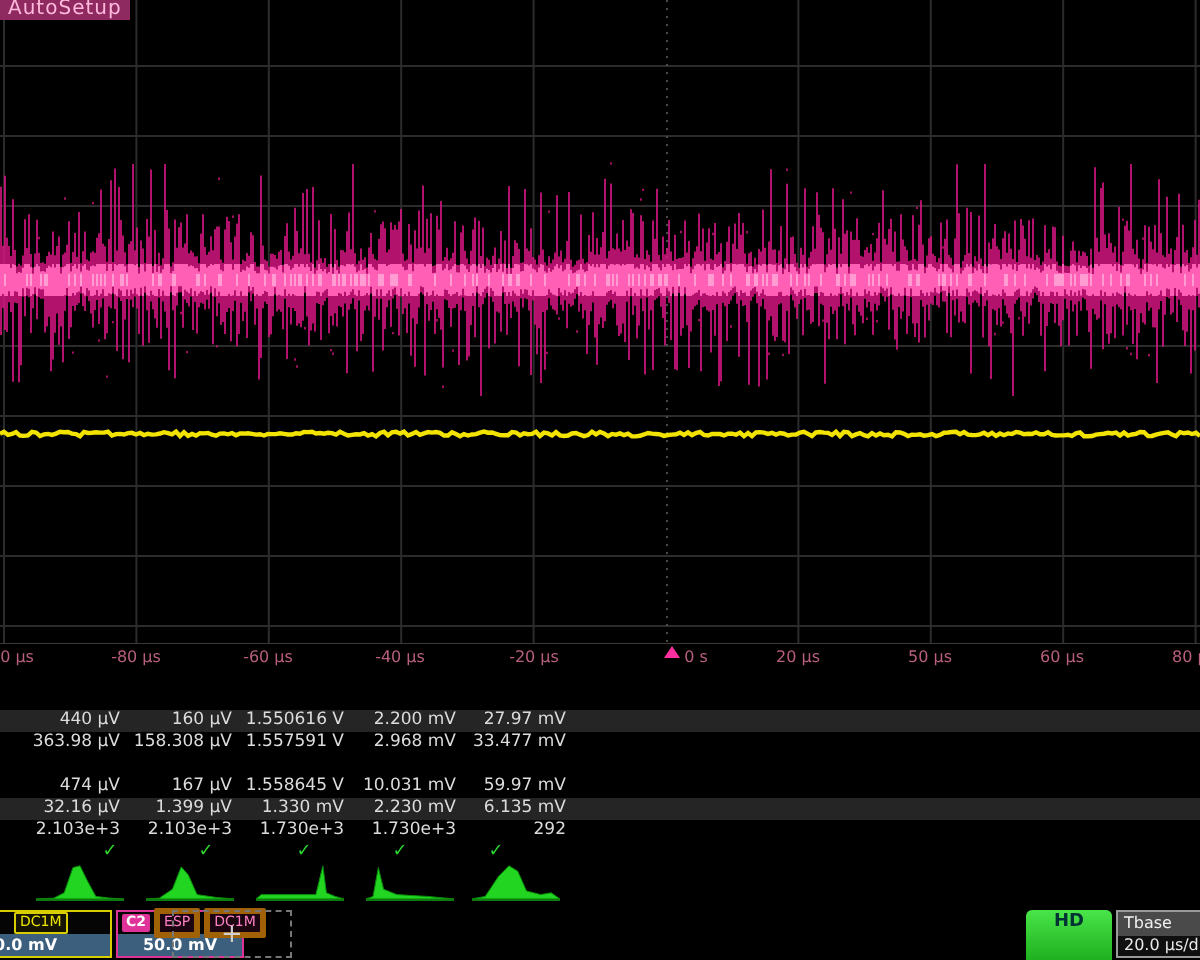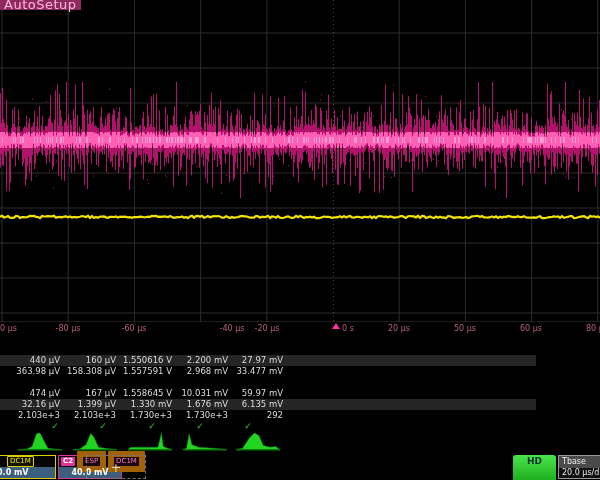--- a/index.html
+++ b/index.html
@@ -6,60 +6,60 @@
   html,body { background:#1a1a1a; }
   .screen {
     position: relative; width: 600px; height: 480px;
     background: #000; overflow: hidden;
     font-family: "DejaVu Sans", "Liberation Sans", sans-serif;
   }
   
   .grid-area { position:absolute; left:0; top:0; width:600px; height:322px; }
   .annotation {
     position:absolute; left:0; top:0; z-index:5;
-    font-size:13px; line-height:10px; padding:0 4px;
+    font-size:10px; line-height:10px; padding:0 4px;
     color:#ffb9dc; background:#8f2a60; letter-spacing:0.5px;
   }
   .xlabel-row { position:absolute; left:0; top:322px; width:600px; height:18px; }
   .xlabel {
     position:absolute; top:2px; transform:translateX(-50%);
     font-size:8px; color:#b85f7d; white-space:nowrap;
   }
   .trig-marker {
     position:absolute; top:1px; width:0; height:0;
     border-left:4px solid transparent; border-right:4px solid transparent;
     border-bottom:6px solid #ff2f9f; transform:translateX(-50%);
   }
   
   .table-area { position:absolute; left:0; top:341px; width:600px; height:91px; font-size:8.5px; }
   .tbl-header { position:absolute; top:2px; left:0; width:600px; height:11px; }
   .hdr { position:absolute; transform:translateX(-50%); color:#bdbdbd; white-space:nowrap; }
   .hdr.dim { color:#4f4f4f; }
-  .tbl-row { position:absolute; left:0; width:536px; height:11px;text-decoration:underline; }
+  .tbl-row { position:absolute; left:0; width:600px; height:11px;text-decoration:underline; }
   .tbl-row.striped { background:#252525; }
   .cell {
     position:absolute; width:60px; text-align:right; color:#dcdcdc;
     font-size:8.5px; line-height:11px; white-space:nowrap;
   }
   .check { position:absolute; transform:translateX(-50%); color:#2ed32e; font-size:9px; line-height:10px; }
   
   .histicon-row { position:absolute; left:0; top:430px; width:600px; height:24px; }
   .histicon { position:absolute; top:1px; }
   
   .bottom-bar { position:absolute; left:0; top:454px; width:600px; height:26px; background:#000; }
   .desc-box { position:absolute; top:1px; height:24px; border-width:1px; border-style:solid; background:#050505; }
   .desc-top { height:11px; display:flex; align-items:center; gap:2px; padding:0 2px; }
   .desc-val { height:11px; background:#3c5f7e; color:#fff; font-size:8px; line-height:11px;
               text-align:center; font-weight:bold; white-space:nowrap; overflow:hidden; }
   .badge { font-size:7px; line-height:9px; padding:0 2px; white-space:nowrap; border-radius:1px; }
   .c1-box { left:-36px; width:92px; border-color:#d8ce00; }
   .c1-badge { border:1px solid #d8ce00; color:#efe600; background:#141400; }
   .c2-box { left:58px; width:64px; border-color:#e0339a; }
   .c2-chan { background:#e0339a; color:#fff; font-weight:bold; }
-  .c2-badge { border:6px solid #a16207; color:#ff7fc4; background:#1a0511; }
+  .c2-badge { border:3px solid #a16207; color:#ff7fc4; background:#1a0511; }
   .add-box {
     position:absolute; left:86px; top:1px; width:60px; height:24px;
     border:1px dashed #777; color:#cfcfcf; font-size:13px;
     display:flex; align-items:center; justify-content:center;
   }
   .hd-wrap { position:absolute; left:513px; top:1px; width:43px; height:24px; }
   .hd-badge {
     height:30px; background:linear-gradient(#49e549,#17a517); border-radius:3px;
     color:#033; font-weight:bold; font-size:9px; line-height:13px; text-align:center;
   }
@@ -1515,21 +1515,21 @@
         <polyline points="0,216.82144325375558 2,215.90132741872222 4,217.47041615135967 6,216.96615575086327 8,216.07783031761647 10,217.7826596453786 12,217.91955639384688 14,217.68158836197108 16,215.93431889470668 18,216.23379251565785 20,217.98215015847236 22,217.20140407364815 24,216.99019277375191 26,217.454477080144 28,216.81306599918753 30,215.92885396033526 32,216.11270574536175 34,215.9795972796157 36,216.7998011836782 38,217.0158088583499 40,218.14371586944907 42,215.93805631436408 44,216.49179440755398 46,216.39873751047998 48,216.1266567889601 50,216.29881424773484 52,216.32321553695948 54,215.819818723388 56,217.75750079527498 58,217.0505778811872 60,216.94248678740115 62,217.25452249124646 64,216.5290694328025 66,216.42175071574746 68,217.2351684069261 70,216.46192572750152 72,217.5033791059628 74,216.86473595686257 76,217.30047833397984 78,217.21236419826747 80,216.75931617841124 82,216.07942767143248 84,216.53373647592963 86,217.1474301369861 88,215.81647080797703 90,218.03371293675156 92,216.10306825768203 94,217.9760995240882 96,216.97341654598713 98,217.75853113289924 100,216.56234231553972 102,216.7040651448071 104,216.45573255773633 106,217.360985853523 108,217.83384267762304 110,216.79335036762058 112,216.7339718317613 114,217.16066565494984 116,216.5143446367234 118,217.6281652610749 120,216.6988810595125 122,216.78577977344395 124,216.6116646943614 126,216.93920886032282 128,217.31520454045386 130,217.10891600381584 132,217.73983972072602 134,217.02633600458503 136,217.0507611224428 138,217.0448141699657 140,216.6572700159624 142,216.9290344480425 144,217.26174537837505 146,217.253186634928 148,216.6414045713842 150,216.8925883628428 152,215.97945622447878 154,216.08005404993892 156,215.88477648254485 158,216.77288984693587 160,216.54309834204614 162,216.84640157297252 164,216.38604613114148 166,216.54756994936616 168,217.28690785393118 170,215.93424258753657 172,216.88422596380116 174,217.75630154721438 176,217.42489780317993 178,217.10779797807336 180,217.22456207517536 182,216.56278297621756 184,217.73783670961856 186,217.06313193030655 188,218.17966953683646 190,216.49762750416994 192,215.82358877658845 194,217.70253708604724 196,216.15633933991194 198,215.88487327899784 200,216.77792107537388 202,215.82849344890565 204,217.7644928475842 206,216.93695491962134 208,216.00127359535546 210,217.38623143732548 212,216.661100079678 214,216.02297712936996 216,216.3161563836038 218,216.02908262722195 220,216.41951855849476 222,217.74870374482126 224,217.73073851168155 226,216.1799936881289 228,217.0176823724061 230,218.08769286479802 232,217.0303448934108 234,217.76306071896107 236,217.24459882080555 238,217.06095080375673 240,216.35741937700658 242,215.82369834873825 244,216.36507518664 246,216.26137997526675 248,216.92032161224634 250,217.53783302009106 252,217.63912963252514 254,217.6363132365048 256,215.9814535247162 258,216.26459522470833 260,217.6744048876688 262,216.62224832791836 264,217.10966079458595 266,216.94171724542974 268,215.84122466519474 270,218.01739099137484 272,216.34630966223776 274,216.71523529421538 276,217.71295115090908 278,216.09300392884762 280,217.6628089448437 282,217.97432050704955 284,217.74878685474397 286,216.72282957285643 288,216.47641870863737 290,217.3310106255114 292,218.04659513961525 294,217.52814163565637 296,215.83848556037992 298,217.16651788577437 300,215.97843686100094 302,216.74882942903787 304,218.04739207029343 306,216.97416363172232 308,217.32673727758228 310,216.69278476443142 312,217.5837511671707 314,216.8085859697312 316,218.12752862013878 318,218.17348039820791 320,217.88571942523123 322,217.22588050384076 324,216.50923926085233 326,216.82786720525473 328,216.96944970469923 330,217.17535095382482 332,217.9480836547911 334,217.5123072365299 336,217.30669476296754 338,217.15341991316527 340,216.34068306051194 342,217.47851905338467 344,216.17526570800692 346,217.53849883880466 348,216.5084543056786 350,215.97758960649372 352,217.45834107100964 354,217.73343258220703 356,216.97010543663055 358,216.9349910000339 360,217.0274970792234 362,217.72137848958374 364,216.88925059568137 366,216.8554296515882 368,217.36056461594998 370,216.30857348032296 372,218.0806675346568 374,216.53156989254057 376,218.0380405066535 378,216.24024323448538 380,216.05732823554428 382,216.3160604186356 384,216.94039652235807 386,216.4524105904624 388,217.25603735260665 390,216.4845334202051 392,216.8659792970866 394,217.7390848208219 396,217.29388159289957 398,217.26894454527647 400,216.297102076374 402,215.91654438842087 404,216.95041371583937 406,218.0079271191731 408,216.22085653170944 410,215.99016778934748 412,216.29749417454005 414,216.4446317495778 416,217.44491857625545 418,215.84742861855776 420,217.97730205673724 422,215.93772152774036 424,216.1246275810525 426,218.04310524258761 428,217.20446202214808 430,216.55151244122536 432,217.56334410402923 434,218.13559982348232 436,216.58159242793917 438,217.78405242711307 440,216.73676348775626 442,217.59245470184834 444,217.39097479768097 446,218.18332565035672 448,216.0927625462413 450,216.23993925303222 452,216.9203064734116 454,218.02156860847026 456,217.3492797859013 458,217.42727399338037 460,217.1769784701988 462,217.83329441398382 464,217.57242625821382 466,217.01089760400356 468,218.0333775823936 470,217.49662791546433 472,216.37900751456618 474,216.2545155994594 476,216.01353460308164 478,215.91102466098965 480,217.0826788727194 482,216.03608839344233 484,217.32404703032225 486,217.46869989968837 488,217.55296096615493 490,217.18236945830284 492,216.39876489639283 494,217.5756101191044 496,216.4314039150253 498,217.9447200736031 500,216.76808286178857 502,217.60632326472552 504,216.71098969206213 506,217.02769528217613 508,215.97523225042968 510,216.33357463832945 512,217.10760056078433 514,216.86067030578852 516,217.0243125287816 518,216.17171986792238 520,217.15762957539408 522,217.0956125997007 524,216.17091632727534 526,217.41513108611107 528,217.72271816637368 530,217.6892995156348 532,217.70334333460778 534,217.3789008801803 536,217.90113854967058 538,216.70233235508204 540,216.18601604979486 542,218.09916627146305 544,218.15200715977699 546,218.0108427222818 548,217.30666089951993 550,217.06442937515675 552,216.8622525330633 554,216.40203831121326 556,216.7232087695971 558,216.3316676637158 560,217.76715779155492 562,216.22978072166444 564,217.75601017717273 566,217.23560985159128 568,216.93129513841123 570,216.02940362393855 572,216.12202756777407 574,218.05746044814586 576,217.97467300798743 578,217.28401815481485 580,216.82773805968463 582,216.42230285238475 584,216.1172018988058 586,217.27627697102724 588,218.0825469892472 590,216.07121781297027 592,216.62560385297985 594,216.2671990763396 596,217.0126769904047 598,216.4045128222555 600,218.00663380157204" fill="none" stroke="#f2e400" stroke-width="2.2"></polyline>
       </svg>
     <div class="annotation">AutoSetup</div>
   </div>
 
   <div class="xlabel-row" id="xlabel-row">
     <div class="trig-marker" id="trig-marker" style="left: 336px;"></div>
   <div class="xlabel" style="left: 2px;">-100 µs</div>
       <div class="xlabel" style="left: 68px;">-80 µs</div>
       <div class="xlabel" style="left: 134px;">-60 µs</div>
-      <div class="xlabel" style="left: 200px; margin-left: 32px;">-40 µs</div>
+      <div class="xlabel" style="left: 200px;">-40 µs</div>
       <div class="xlabel" style="left: 267px;">-20 µs</div>
       <div class="xlabel" style="left: 348px;">0 s</div>
       <div class="xlabel" style="left: 399px;">20 µs</div>
       <div class="xlabel" style="left: 465px;">50 µs</div>
       <div class="xlabel" style="left: 531px;">60 µs</div>
       <div class="xlabel" style="left: 597px;">80 µs</div>
     </div>
 
   <div class="table-area" id="param-table">
   <div class="tbl-row striped" style="top: 14px;">
@@ -1550,21 +1550,21 @@
         <span class="cell" style="left: 0px;">474 µV</span>
         <span class="cell" style="left: 56px;">167 µV</span>
         <span class="cell" style="left: 112px;">1.558645 V</span>
         <span class="cell" style="left: 168px;">10.031 mV</span>
         <span class="cell" style="left: 223px;">59.97 mV</span>
       </div>
       <div class="tbl-row striped" style="top: 58px;">
         <span class="cell" style="left: 0px;">32.16 µV</span>
         <span class="cell" style="left: 56px;">1.399 µV</span>
         <span class="cell" style="left: 112px;">1.330 mV</span>
-        <span class="cell" style="left: 168px;">1.676 mV</span>
+        <span class="cell" style="left: 168px;">2.230 mV</span>
         <span class="cell" style="left: 223px;">6.135 mV</span>
       </div>
       <div class="tbl-row" style="top: 69px;">
         <span class="cell" style="left: 0px;">2.103e+3</span>
         <span class="cell" style="left: 56px;">2.103e+3</span>
         <span class="cell" style="left: 112px;">1.730e+3</span>
         <span class="cell" style="left: 168px;">1.730e+3</span>
         <span class="cell" style="left: 223px;">292</span>
       </div>
       <div class="tbl-row" style="top: 80px;">
@@ -1607,21 +1607,21 @@
       </div>
       <div class="desc-val">10.0 mV</div>
     </div>
 
     <div class="desc-box c2-box">
       <div class="desc-top">
         <span class="badge c2-chan">C2</span>
         <span class="badge c2-badge">ESP</span>
         <span class="badge c2-badge">DC1M</span>
       </div>
-      <div class="desc-val">40.0 mV</div>
+      <div class="desc-val">50.0 mV</div>
     </div>
 
     <div class="add-box">
       <span>+</span>
     </div>
 
     <div class="hd-wrap">
       <div class="hd-badge">HD</div>
       <div class="hd-bits">12 Bits</div>
     </div>

